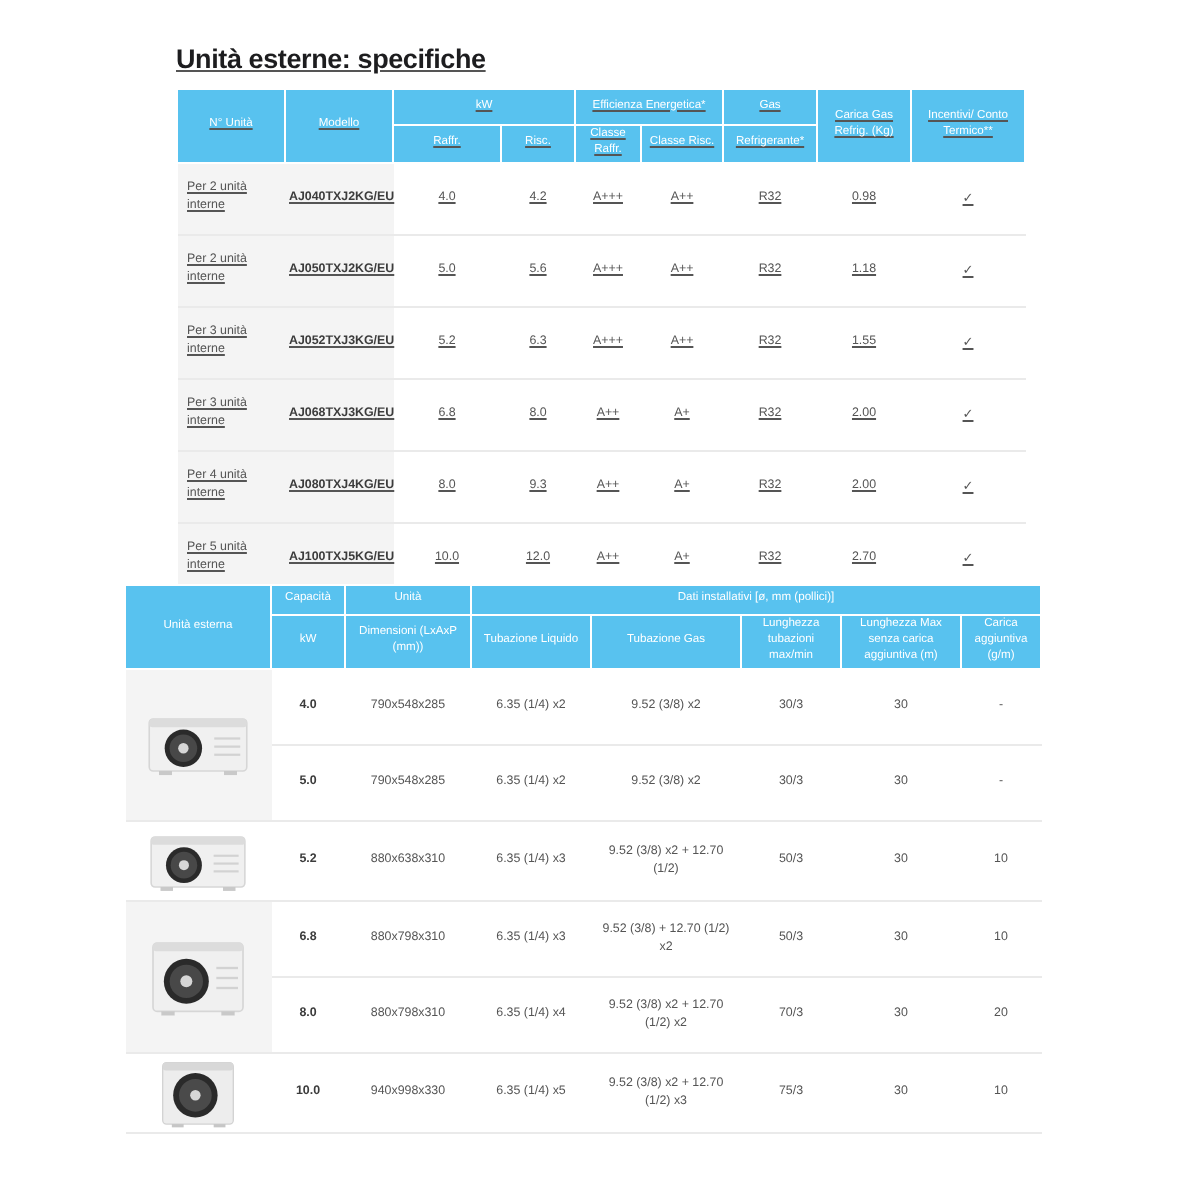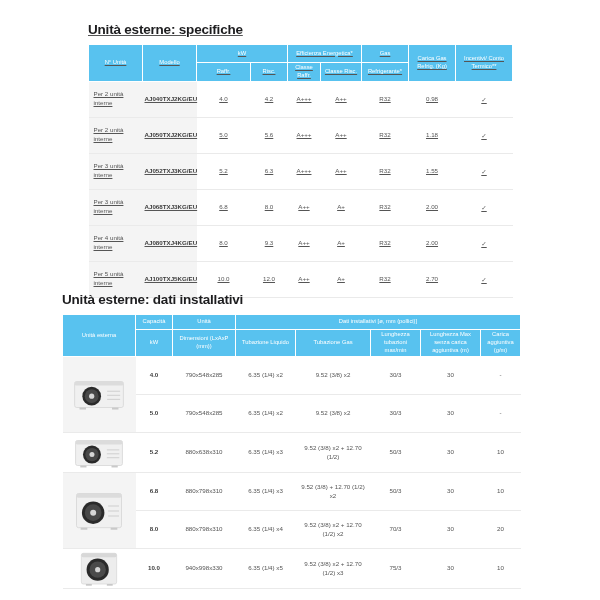--- a/index.html
+++ b/index.html
@@ -177,21 +177,20 @@
         <td>A+</td>
         <td>R32</td>
         <td>2.70</td>
         <td class="check">✓</td>
       </tr>
     </tbody>
   </table>
 </div>
 
 <div class="section sec2">
-  <h2 class="page-title">Unità esterne: dati installativi</h2>
   <table class="t2">
     <colgroup>
       <col style="width:73px">
         <col style="width:37px">
         <col style="width:63px">
         <col style="width:60px">
       <col style="width:75px">
         <col style="width:50px">
         <col style="width:60px">
         <col style="width:40px">

